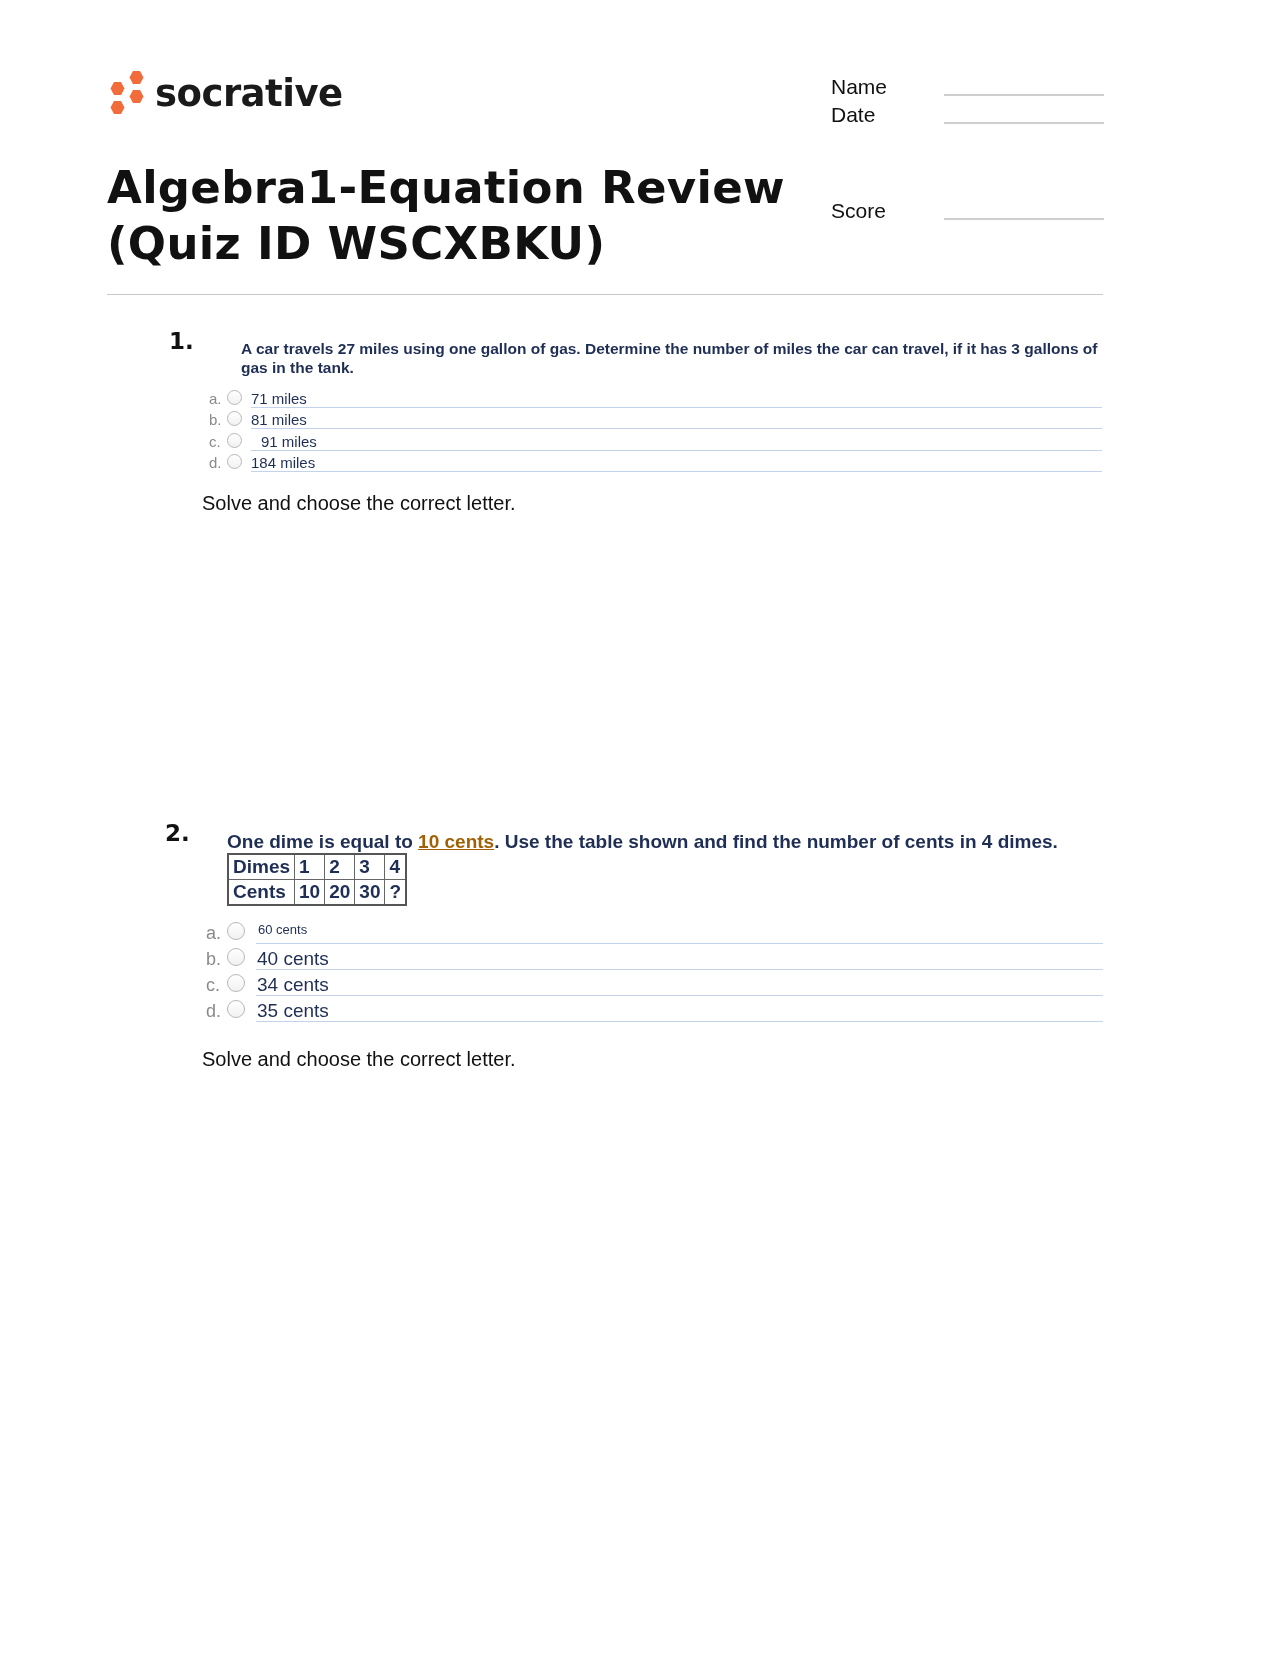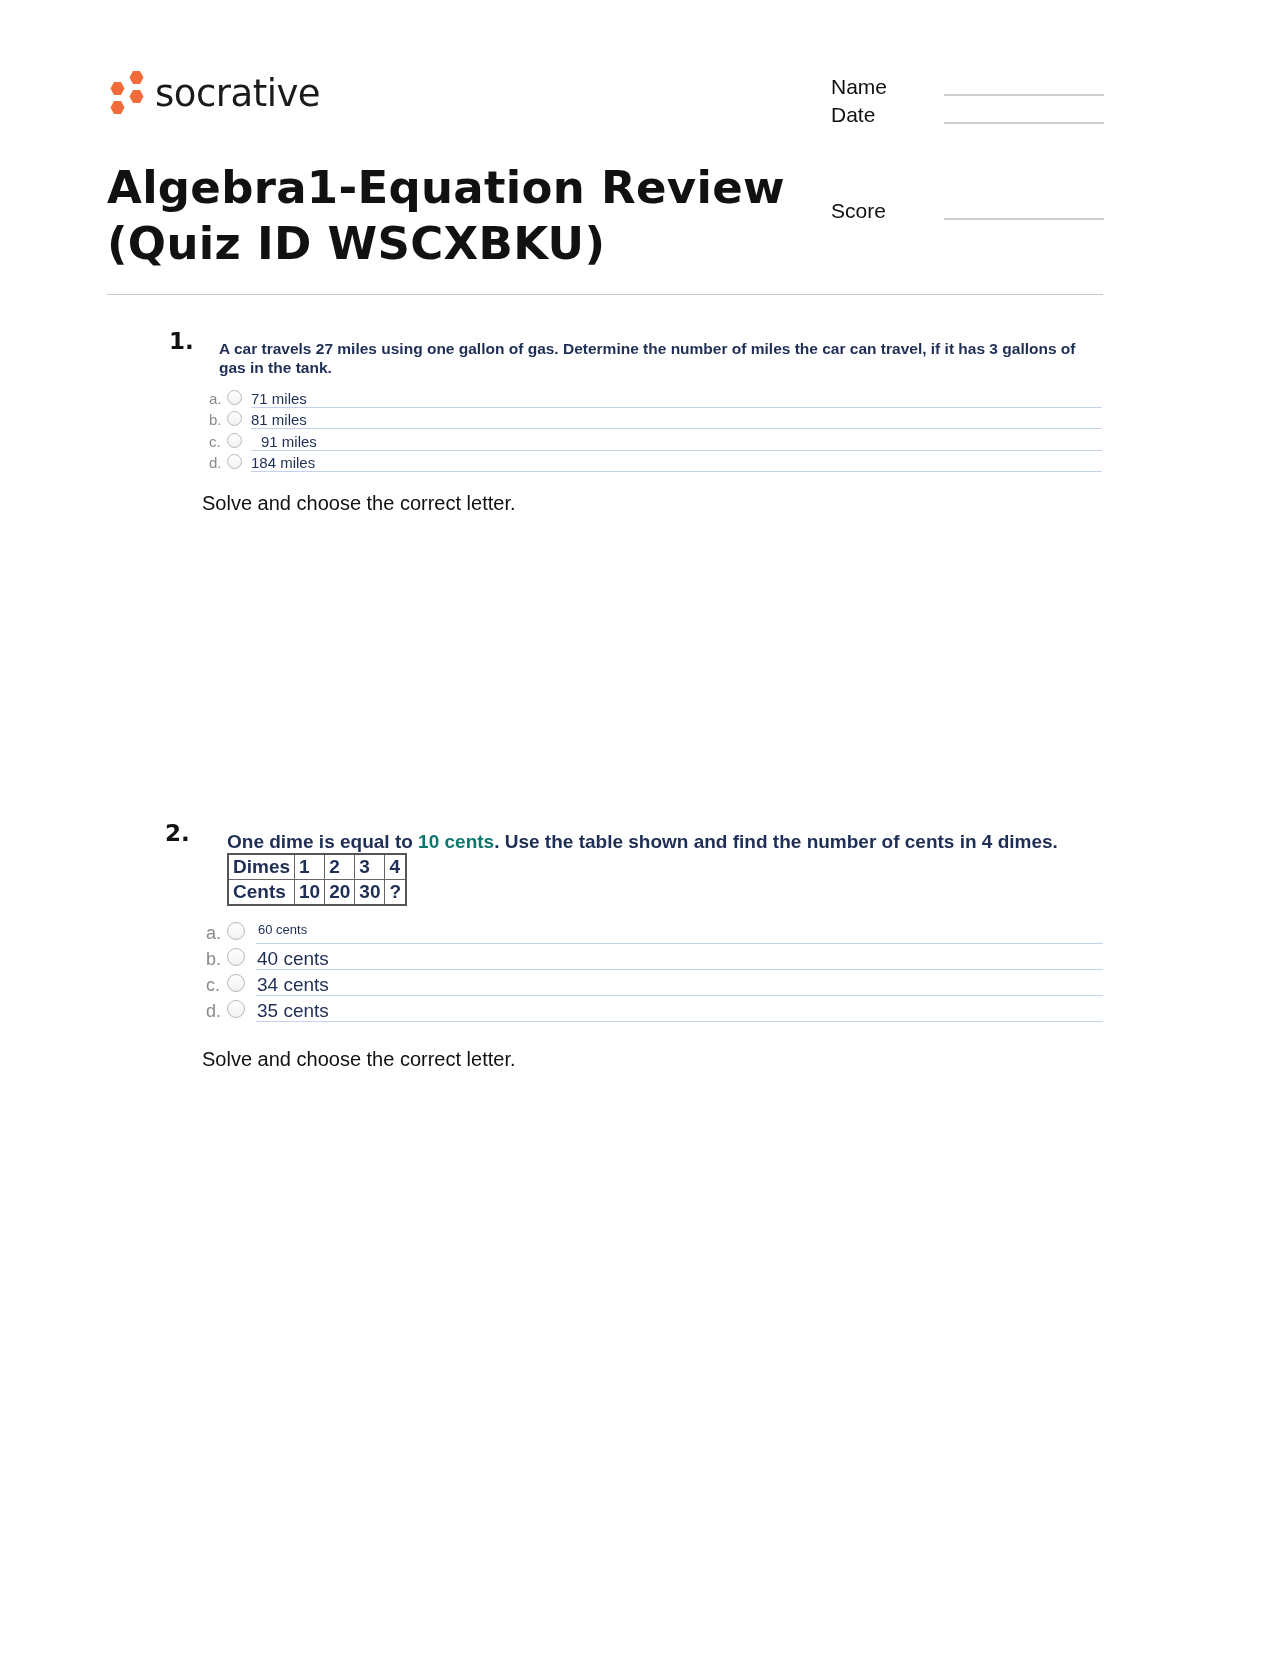--- a/index.html
+++ b/index.html
@@ -1,35 +1,35 @@
 <!DOCTYPE html>
 <html><head>
 <meta charset="utf-8">
 <style>
   html, body { margin:0; padding:0; background:#ffffff; }
   body { width:1275px; height:1653px; position:relative; font-family:"Liberation Sans", sans-serif; color:#111; overflow:hidden; }
   .abs { position:absolute; }
   .logo { left:107px; top:70px; width:240px; height:50px; }
   .logo svg { position:absolute; left:0; top:0; }
-  .logo-text { position:absolute; left:48px; top:2px; font-family:"DejaVu Sans", sans-serif; font-size:37px; font-weight:normal; letter-spacing:-0.5px; color:#1a1a1a; }
+  .logo-text { position:absolute; left:48px; top:2px; font-family:"DejaVu Sans", sans-serif; font-size:37px; font-weight:bold; letter-spacing:-0.5px; color:#1a1a1a; }
   .meta-label { font-family:"Liberation Sans", sans-serif; font-size:21px; color:#111; width:100px; }
   .meta-line { height:0; border-top:2px solid #cfcfcf; width:160px; }
   .title { left:107px; top:160px; width:740px; font-family:"DejaVu Sans", sans-serif; font-weight:bold; font-size:45px; line-height:56px; color:#111; letter-spacing:0.3px; }
   .divider { left:107px; top:294px; width:996px; border-top:1px solid #c8c8c8; }
   .qnum { font-family:"DejaVu Sans", sans-serif; font-weight:bold; font-size:23px; color:#111; }
   .qtext { font-family:"Liberation Sans", sans-serif; font-weight:bold; color:#1f2e55; }
-  .q1text { left:219px; top:339px; width:880px; font-size:15.5px; line-height:19px; }
+  .q1text { left:241px; top:339px; width:880px; font-size:15.5px; line-height:19px; }
   .choice { position:absolute; height:22px; }
   .choice .letter { position:absolute; left:0; color:#8a8a8a; font-family:"Liberation Sans", sans-serif; }
   .choice .radio { position:absolute; border:1px solid #b8b8b8; border-radius:50%; background:linear-gradient(#fff,#f1f1f1); }
   .choice .label { position:absolute; color:#1f2e55; font-family:"Liberation Sans", sans-serif; }
   .choice .uline { position:absolute; border-top:1.5px solid #c4d3ec; }
   .instr { font-family:"Liberation Sans", sans-serif; font-size:20px; color:#111; }
   .q2text { left:227px; top:830px; width:900px; font-size:19px; line-height:24px; }
-  .q2text .link { color:#0f766e; }
+  .q2text .link { color:#a16207; text-decoration:underline; }
   table.dimes { position:absolute; left:227px; top:853px; border-collapse:collapse; border:2px solid #555; font-family:"Liberation Sans", sans-serif; font-weight:bold; font-size:19px; color:#1f2e55; }
   table.dimes td { border:1.5px solid #666; padding:0 4px; height:24px; line-height:22px; }
 </style>
 </head>
 <body>
 
 <div class="abs logo">
   <svg width="40" height="48" viewBox="0 0 40 48">
     <polygon fill="#f26b3a" points="26,1 33,1 36.5,7.5 33,14 26,14 22.5,7.5"></polygon>
     <polygon fill="#f26b3a" points="7,12 14,12 17.5,18.5 14,25 7,25 3.5,18.5"></polygon>

